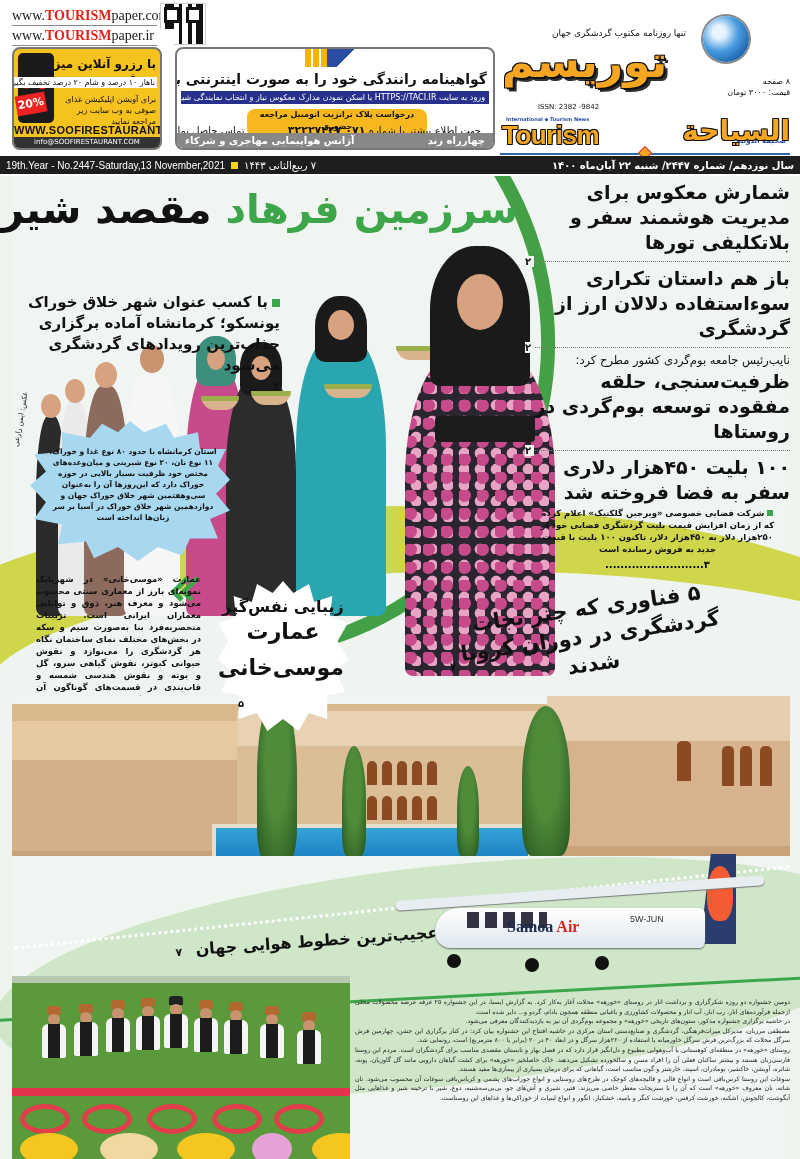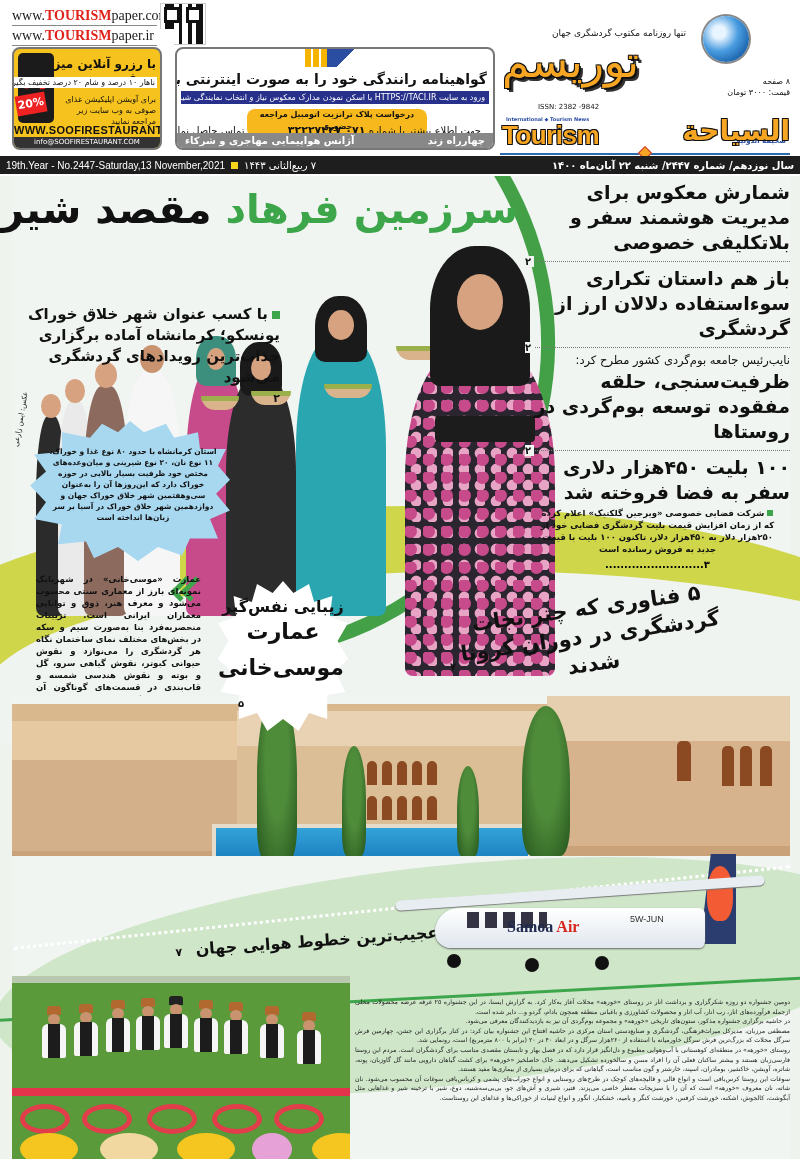--- a/index.html
+++ b/index.html
@@ -42,21 +42,21 @@
   .ad-license .logo-bars b { position:absolute; left:22px; top:0; width:28px; height:18px; background: linear-gradient(135deg,#2b4ea2 0 60%, transparent 60%); }
   .ad-license .headline { position:absolute; right:6px; top:22px; font-size:14px; font-weight:bold; color:#111; direction: rtl; white-space:nowrap; }
   .ad-license .blue-bar { position:absolute; left:4px; right:4px; top:42px; height:13px; background:#27318b; color:#fff; font-size:8px; direction: rtl; text-align:right; padding-right:4px; line-height:13px; white-space:nowrap; overflow:hidden; }
   .ad-license .yellow-pill { position:absolute; left:70px; top:60px; width:180px; height:28px; background:#f6b81c; border-radius:8px; font-size:8px; font-weight:bold; color:#111; text-align:center; direction: rtl; line-height:12px; }
   .ad-license .phone-line { position:absolute; right:12px; top:75px; font-size:10px; color:#111; direction: rtl; white-space:nowrap; }
   .ad-license .phone-line b { font-size:11px;margin-left:40px; }
   .ad-license .footer-bar { position:absolute; left:0; right:0; bottom:0; height:15px; background:#888; color:#fff; font-size:10px; font-weight:bold; direction: rtl; display:flex; justify-content: space-between; padding: 0 8px; line-height:15px; }
 
   .logo-area { position: absolute; left: 500px; top: 8px; width: 290px; height: 140px; }
   .logo-tagline { position:absolute; left:52px; top:20px; font-size:9px; color:#111; direction: rtl; white-space:nowrap; }
-  .logo-main { position:absolute; left:2px; top:28px; font-size:44px; font-weight:400; color:#f6a623; direction: rtl; letter-spacing:-2px;
+  .logo-main { position:absolute; left:2px; top:28px; font-size:44px; font-weight:700; color:#f6a623; direction: rtl; letter-spacing:-2px;
                text-shadow: 2px 2px 0 #111, -1px -1px 0 #111, 1px -1px 0 #111, -1px 1px 0 #111, 4px 4px 0 #333; }
   .globe { position:absolute; left:203px; top:8px; width:46px; height:46px; border-radius:50%; background: radial-gradient(circle at 35% 35%, #e8f4ff 0 15%, #4a9de0 45%, #175ea8 80%); box-shadow: 0 0 0 2px #888; }
   .issn { position:absolute; left:38px; top:95px; font-size:7px; color:#111; }
   .price { position:absolute; right:0; top:68px; font-size:8px; color:#111; direction: rtl; text-align:right; line-height:11px; }
   .tourism-band { position:absolute; left:0; top:112px; width:290px; height:30px; }
   .tourism-en { position:absolute; left:2px; top:0; font-family:"Liberation Sans", sans-serif; font-size:26px; font-weight:900; color:#f6a623; letter-spacing:-0.5px; text-shadow: 1px 1px 0 #111, -1px -1px 0 #111, 1px -1px 0 #111, -1px 1px 0 #111; }
   .tourism-ar { position:absolute; right:0; top:-6px; font-size:28px; font-weight:900; color:#f6a623; direction: rtl; text-shadow: 1px 1px 0 #111, -1px -1px 0 #111, 1px -1px 0 #111, -1px 1px 0 #111; }
   .intl-news { position:absolute; left:6px; top:-4px; font-size:5px; color:#2b4ea2; font-weight:bold; }
   .ar-sub { position:absolute; right:4px; top:-12px; font-size:7px; color:#2b4ea2; font-weight:bold; direction: rtl; margin-top: 29px; }
   .logo-rule { position:absolute; left:0; top:145px; width:290px; height:2px; background:#2b6cb0; }
@@ -82,21 +82,21 @@
   .person { position:absolute; bottom:0; border-radius: 40% 40% 8px 8px; }
   .person .head { position:absolute; left:50%; transform: translateX(-50%); border-radius:50%; background:#d6a27f; }
   .person .scarf { position:absolute; left:50%; transform: translateX(-50%); border-radius:45% 45% 10px 10px; background:#1a1a1a; }
   .bowl { position:absolute; height:14px; border-radius: 0 0 20px 20px; background:#d9b38c; border-top: 5px solid #9bb04a; }
 
   
   .main-headline { position:absolute; left:18px; top:10px; width:500px; direction: rtl; text-align: right; }
   .main-headline .l1 { font-size:40px; font-weight:900; color:#111; line-height:46px; white-space:nowrap; }
   .main-headline .l1 .green { color:#3ea64a; }
   .main-headline .l2 { font-size:40px; font-weight:900; color:#111; line-height:46px; text-align:left; padding-left:0; }
-  .main-sub { position:absolute; left:20px; top:128px; width:260px; direction: rtl; text-align: right; font-size:15px; font-weight:bold; color:#111; line-height:21px; }
+  .main-sub { position:absolute; left:20px; top:116px; width:260px; direction: rtl; text-align: right; font-size:15px; font-weight:bold; color:#111; line-height:21px; }
   .main-sub .bul { display:inline-block; width:8px; height:8px; background:#3ea64a; margin-left:4px; }
   .page-ref { font-size:11px; font-weight:bold; color:#111; }
 
   .star-blue { position:absolute; left:30px; top:245px; width:200px; height:140px; background:#a8d8f0;
     clip-path: polygon(50% 0%, 57% 8%, 68% 2%, 72% 12%, 84% 8%, 85% 20%, 98% 20%, 94% 32%, 100% 42%, 93% 52%, 100% 64%, 90% 70%, 94% 84%, 80% 84%, 76% 96%, 64% 90%, 54% 100%, 44% 90%, 32% 98%, 28% 86%, 14% 88%, 16% 74%, 2% 70%, 8% 58%, 0% 46%, 8% 36%, 2% 24%, 16% 22%, 16% 8%, 30% 12%, 36% 2%, 44% 8%); }
   .star-text { position:absolute; left:48px; top:270px; width:170px; direction: rtl; text-align: center; font-size:7.5px; font-weight:bold; color:#111; line-height:11px; }
   .photo-credit { position:absolute; left:12px; top:270px; font-size:7px; color:#111; transform: rotate(-80deg); transform-origin: left top; white-space:nowrap; direction: rtl; }
 
   .main-woman { position:absolute; left:405px; top:70px; width:150px; height:430px; }
 
@@ -301,21 +301,21 @@
       <div class="page-ref">۲</div>
     </div>
 
     <div class="photo-credit">عکس: ایمن زارعی</div>
 
     <div class="star-blue"></div>
     <div class="star-text">استان کرمانشاه با حدود ۸۰ نوع غذا و خوراک، ۱۱ نوع نان، ۲۰ نوع شیرینی و میان‌وعده‌های مختص خود ظرفیت بسیار بالایی در حوزه خوراک دارد که این‌روزها آن را به‌عنوان سی‌وهفتمین شهر خلاق خوراک جهان و دوازدهمین شهر خلاق خوراک در آسیا بر سر زبان‌ها انداخته است</div>
 
     <div class="right-col">
       <div class="rc-story">
-        <div class="h">شمارش معکوس برای مدیریت هوشمند سفر و بلاتکلیفی خصوصی</div>
+        <div class="h">شمارش معکوس برای مدیریت هوشمند سفر و بلاتکلیفی تورها</div>
         <span class="pn">۲</span>
       </div>
       <div class="rc-story">
         <div class="h">باز هم داستان تکراری سوءاستفاده دلالان ارز از گردشگری</div>
         <span class="pn">۲</span>
       </div>
       <div class="rc-story">
         <div class="kicker">نایب‌رئیس جامعه بوم‌گردی کشور مطرح کرد:</div>
         <div class="h">ظرفیت‌سنجی، حلقه مفقوده توسعه بوم‌گردی در روستاها</div>
         <span class="pn">۲</span>

